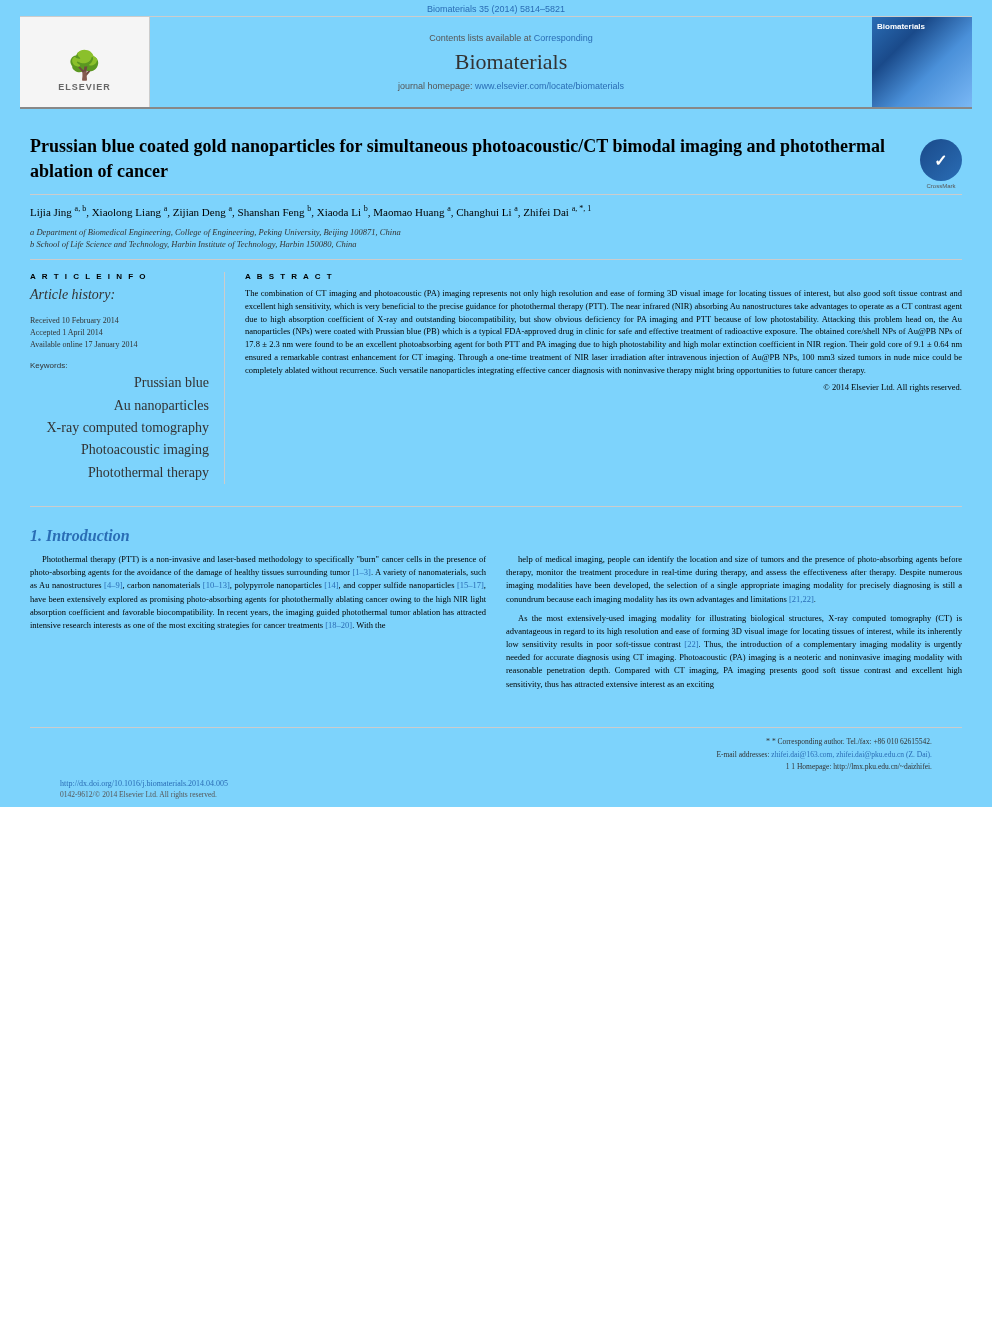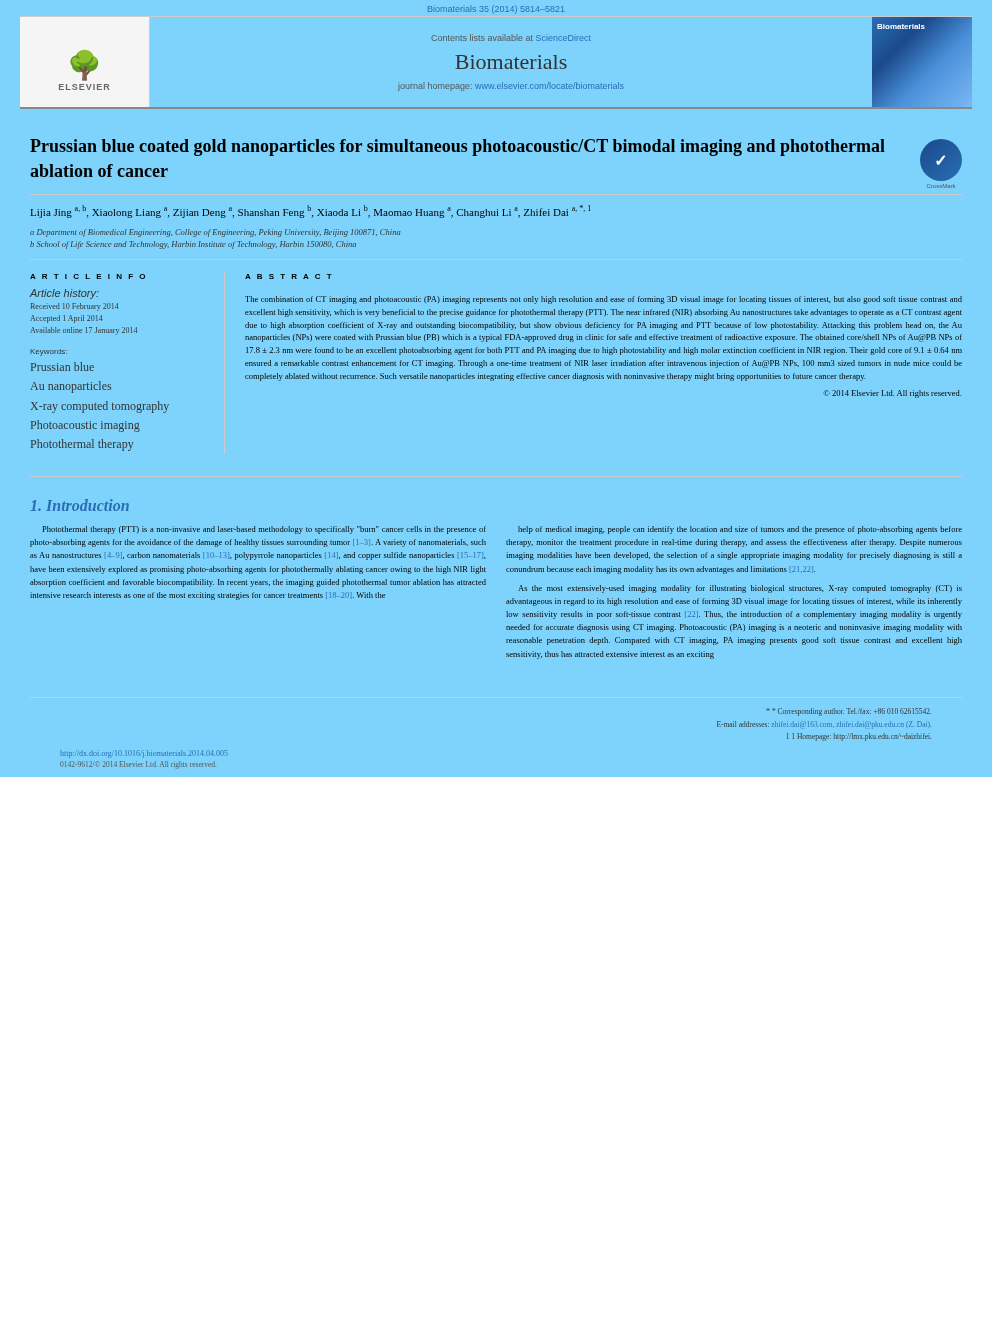--- a/index.html
+++ b/index.html
@@ -224,62 +224,63 @@
       font-weight: bold;
       color: #000;
       margin-bottom: 6px;
     }
 
     .article-history {
       margin-bottom: 10px;
     }
 
     .history-label {
-      font-family: Liberation Sans, sans-serif;
-      font-size: 11px;
+      font-family: Liberation Serif, serif;
+      font-size: 14px;
       font-style: italic;
       color: #333;
-      margin-bottom: 2px;
+      margin-bottom: 12px;
     }
 
     .history-item {
       font-size: 8px;
       color: #333;
       line-height: 1.5;
     }
 
     .keywords-section {
       margin-top: 8px;
     }
 
     .keywords-label {
       font-family: Arial, sans-serif;
       font-size: 8px;
       color: #333;
       margin-bottom: 2px;
     }
 
     .keyword-item {
-      font-size: 12px;
+      font-size: 14px;
       color: #333;
       line-height: 1.6;
       display: block;
+      text-align: right;
     }
 
     .abstract-col {
       flex: 1;
     }
 
     .abstract-title {
       font-family: Arial, sans-serif;
       font-size: 8px;
       letter-spacing: 2px;
       font-weight: bold;
       color: #000;
-      margin-bottom: 12px;
+      margin-bottom: 6px;
     }
 
     .abstract-text {
       font-size: 8.5px;
       line-height: 1.5;
       color: #000;
       text-align: justify;
     }
 
     .abstract-copyright {
@@ -375,21 +376,21 @@
     <div class="header-left-logo">
       <div class="elsevier-logo-img">
         <div class="elsevier-tree">🌳</div>
         <div class="elsevier-text">ELSEVIER</div>
       </div>
     </div>
 
     <div class="header-center">
       <div class="sciencedirect-link">
         <span>Contents lists available at</span>
-        <a>ScienceDirect</a>
+        <a>Corresponding</a>
       </div>
       <div class="journal-title-header">Biomaterials</div>
       <div class="journal-homepage">
         <span>journal homepage:</span>
         <a>www.elsevier.com/locate/biomaterials</a>
       </div>
     </div>
 
     <div class="header-right-image">
     </div>

